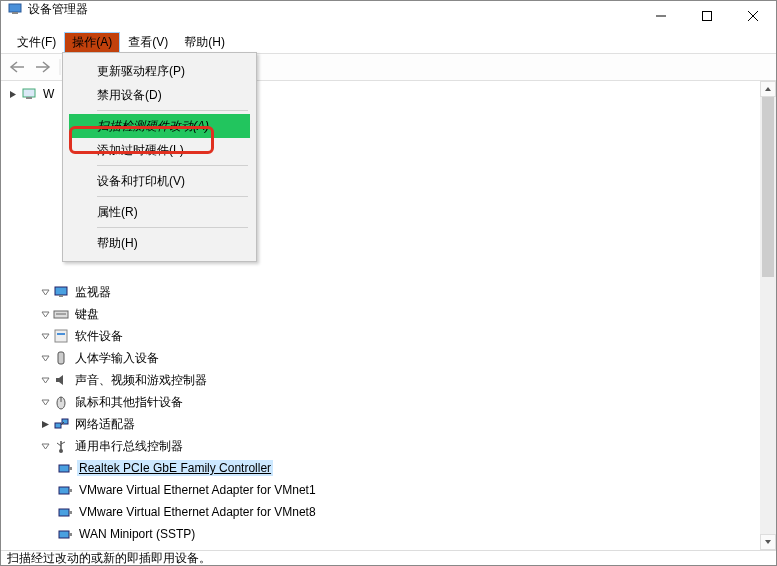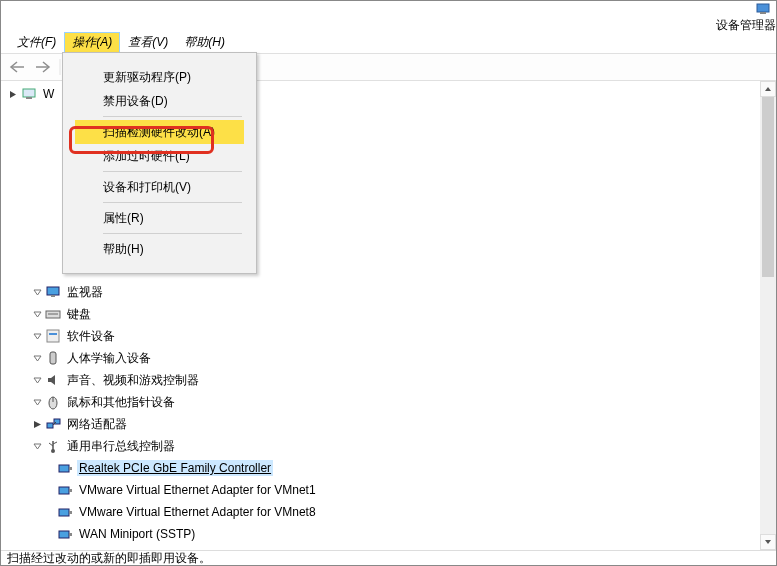--- a/index.html
+++ b/index.html
@@ -1,46 +1,46 @@
 <!DOCTYPE html>
 <html><head>
 <meta charset="utf-8">
 <style>
 * { margin:0; padding:0; box-sizing:border-box; font-family:"Microsoft YaHei","Segoe UI",sans-serif; font-size:12px; }
 html,body{width:777px;height:566px;overflow:hidden;background:#fff;}
 .window{width:777px;height:566px;display:flex;flex-direction:column;border:1px solid #888;background:#fff;}
-.titlebar{height:30px;display:flex;align-items:flex-end;padding-left:6px;background:#fff;flex-direction:column;}
+.titlebar{height:30px;display:flex;align-items:flex-start;padding-left:6px;background:#fff;}
 .titlebar .ticon{width:16px;height:16px;margin-right:5px;}
 .title{flex:1;}
 .winbtns{display:flex;}
 .winbtn{width:46px;height:30px;display:flex;align-items:center;justify-content:center;}
 .menubar{height:22px;display:flex;align-items:center;padding-left:8px;background:#fff;}
-.menuitem{padding:2px 8px;cursor:default;font-style:italic;}
-.menuitem.active{background:#fde047;border:1px solid #99d1ff;padding:1px 7px;}
+.menuitem{padding:2px 8px;cursor:default;}
+.menuitem.active{background:#c2410c;border:1px solid #99d1ff;padding:1px 7px;}
 .toolbar{height:28px;border-top:1px solid #e0e0e0;border-bottom:1px solid #e0e0e0;background:#fdfdfd;display:flex;align-items:center;padding-left:4px;gap:2px;}
 .tb{width:24px;height:24px;display:flex;align-items:center;justify-content:center;}
 .tb svg{opacity:.55}
 .tb.sep{width:6px;}
 .content{flex:1;position:relative;overflow:hidden;}
 .tree{position:absolute;left:0;top:0;right:16px;bottom:0;overflow:hidden;padding-top:2px;}
 .row{height:22px;display:flex;align-items:center;white-space:nowrap;}
 .tw{width:16px;height:16px;display:flex;align-items:center;justify-content:center;color:#666;}
 .tw svg{display:block}
 .nicon{width:16px;height:16px;margin-right:4px;display:flex;align-items:center;justify-content:center;}
 .lbl{padding:1px 2px;}
 .lbl.sel{background:#cce8ff;text-decoration:underline;}
-.ind0{padding-left:4px}.ind1{padding-left:28px}.ind2{padding-left:40px}
+.ind0{padding-left:4px}.ind1{padding-left:36px}.ind2{padding-left:40px}
 .scroll{position:absolute;right:0;top:0;width:16px;bottom:0;background:#f0f0f0;display:flex;flex-direction:column;}
 .sbtn{height:16px;display:flex;align-items:center;justify-content:center;color:#555;border:1px solid #ddd;background:#fafafa;}
 .strack{flex:1;position:relative;}
 .sthumb{position:absolute;left:2px;right:2px;top:0;height:180px;background:#cdcdcd;}
 .status{height:15px;border-top:1px solid #ddd;display:flex;align-items:center;padding-left:6px;background:#fff;}
-.dropdown{position:absolute;left:62px;top:52px;width:195px;background:#f2f2f2;border:1px solid #bfbfbf;box-shadow:2px 2px 3px rgba(0,0,0,.2);padding:12px;}
+.dropdown{position:absolute;left:62px;top:52px;width:195px;background:#f2f2f2;border:1px solid #bfbfbf;box-shadow:2px 2px 3px rgba(0,0,0,.2);padding:6px;}
 .dd{height:24px;display:flex;align-items:center;padding-left:28px;cursor:default;}
-.dd.hl{background:#fde047;}
+.dd.hl{background:#22c55e;font-style:italic;}
 .dsep{height:1px;background:#d0d0d0;margin:3px 2px 3px 28px;}
 .callout{position:absolute;border:3px solid #e03020;border-radius:6px;pointer-events:none;}
 </style>
 </head>
 <body>
 
 <div class="window">
   <div class="titlebar">
     <span class="ticon">
       <svg width="16" height="16">

